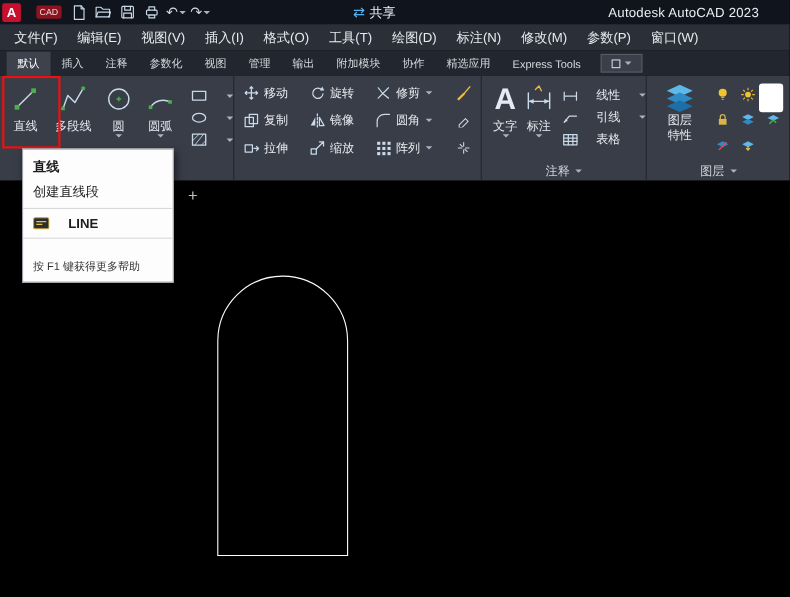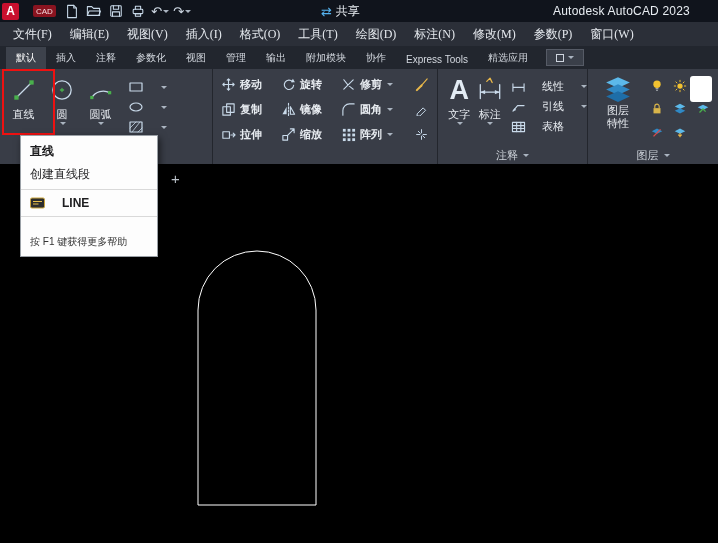--- a/index.html
+++ b/index.html
@@ -19,21 +19,21 @@
         justify-content:center;padding:0 1px;color:#dfe4ea;}
   .glyph-ic{font-size:13px;line-height:1;color:#cfd9e4;font-family:"DejaVu Sans",sans-serif;}
   .caret{width:0;height:0;border-left:3px solid transparent;border-right:3px solid transparent;
          border-top:3.5px solid #aab4c0;display:inline-block;margin-left:1px;}
   .share{display:flex;align-items:center;gap:4px;margin-left:128px;font-size:12px;color:#e8edf2;}
   .share-ic{color:#55b2ee;font-size:13px;font-family:"DejaVu Sans",sans-serif;}
   .apptitle{margin-left:auto;margin-right:28px;font-size:12px;color:#e8edf2;letter-spacing:.2px;}
 
   
   .menubar{position:absolute;top:22px;left:0;right:0;height:24px;background:#2b2f38;
-           display:flex;align-items:center;padding-left:4px;z-index:5;font-family:Liberation Serif, serif;}
+           display:flex;align-items:center;padding-left:4px;z-index:5;}
   .menu-item{padding:0 9px;font-size:12px;color:#e6eaef;height:24px;display:flex;align-items:center;}
 
   
   .tabrow{position:absolute;top:46px;left:0;right:0;height:23px;background:#22262e;
           display:flex;align-items:flex-end;padding-left:6px;z-index:5;}
   .rtab{padding:4px 10px 4px;font-size:10px;color:#d4d9e0;white-space:nowrap;}
   .rtab.active{background:#3d424c;color:#fff;}
   .tab-extra{margin-left:8px;margin-bottom:3px;width:36px;height:15px;background:#3a3f49;
              border:1px solid #565b66;display:flex;align-items:center;justify-content:center;gap:3px;}
   .mini-grid{width:8px;height:8px;border:1px solid #cfd6df;box-sizing:border-box;}
@@ -48,21 +48,21 @@
 
   .draw-tools{display:flex;padding:3px 0 0 3px;}
   .big-tool{width:41px;display:flex;flex-direction:column;align-items:center;padding-top:2px;}
   .big-tool .icwrap{height:32px;display:flex;align-items:center;justify-content:center;}
   .big-tool .lbl{margin-top:1px;}
   .bt-wide{width:47px;}
   .small-col{display:flex;flex-direction:column;gap:6px;padding:8px 0 0 7px;}
   .small-item{display:flex;align-items:center;gap:16px;}
 
   .modify-grid{display:grid;grid-template-columns:60px 60px 74px 24px;grid-auto-rows:25px;
-               padding:3px 0 0 8px;align-items:center;font-weight:bold;}
+               padding:3px 0 0 8px;align-items:center;}
   .m-cell{display:flex;align-items:center;gap:4px;}
 
   .anno-wrap{display:flex;padding:3px 0 0 6px;}
   .anno-small{display:flex;flex-direction:column;gap:5px;padding:7px 0 0 6px;}
   .bigA{font-size:27px;color:#e3ecf4;line-height:1;font-weight:bold;}
 
   .layers-wrap{display:flex;padding:3px 0 0 6px;gap:4px;}
   .big-tool2{width:48px;display:flex;flex-direction:column;align-items:center;padding-top:2px;}
   .two-line{font-size:11px;color:#e8ecf1;line-height:1.15;text-align:center;}
   .layer-grid{display:grid;grid-template-columns:repeat(3,21px);grid-auto-rows:21px;gap:2px;padding-top:3px;}
@@ -153,41 +153,51 @@
   <div class="tabrow">
     <div class="rtab active">默认</div>
     <div class="rtab">插入</div>
     <div class="rtab">注释</div>
     <div class="rtab">参数化</div>
     <div class="rtab">视图</div>
     <div class="rtab">管理</div>
     <div class="rtab">输出</div>
     <div class="rtab">附加模块</div>
     <div class="rtab">协作</div>
+    <div class="rtab">精选应用</div>
     <div class="rtab">Express Tools</div>
-    <div class="rtab">精选应用</div>
     <div class="tab-extra">
       <span class="mini-grid"></span>
       <span class="caret"></span>
     </div>
   </div>
 
   <div class="ribbon">
 
     <div class="panel" style="width:213px;">
       <div class="draw-tools">
         <div class="big-tool">
           <span class="icwrap">
             <svg width="28" height="28" viewBox="0 0 26 26" class="si">
               <path d="M6 20L20 6"></path>
               <rect x="4" y="18" width="4" height="4" fill="#49b04c" stroke="none"></rect>
               <rect x="18" y="4" width="4" height="4" fill="#49b04c" stroke="none"></rect>
               </svg>
           </span>
           <span class="lbl">直线</span>
+        </div>
+        <div class="big-tool bt-wide">
+          <span class="icwrap">
+            <svg width="28" height="28" viewBox="0 0 26 26" class="si">
+              <path d="M4 21l4-11 6 6 7-12"></path>
+              <rect x="2.5" y="19.5" width="3" height="3" fill="#49b04c" stroke="none"></rect>
+              <rect x="19.5" y="2.5" width="3" height="3" fill="#49b04c" stroke="none"></rect>
+              </svg>
+          </span>
+          <span class="lbl">多段线</span>
         </div>
         <div class="big-tool" style="width:36px;">
           <span class="icwrap">
             <svg width="28" height="28" viewBox="0 0 26 26" class="si">
               <circle cx="13" cy="13" r="8.5"></circle>
               <path d="M13 11.5v3M11.5 13h3" stroke="#49b04c"></path>
               </svg>
           </span>
           <span class="lbl">圆</span>
           <span class="caret"></span>

